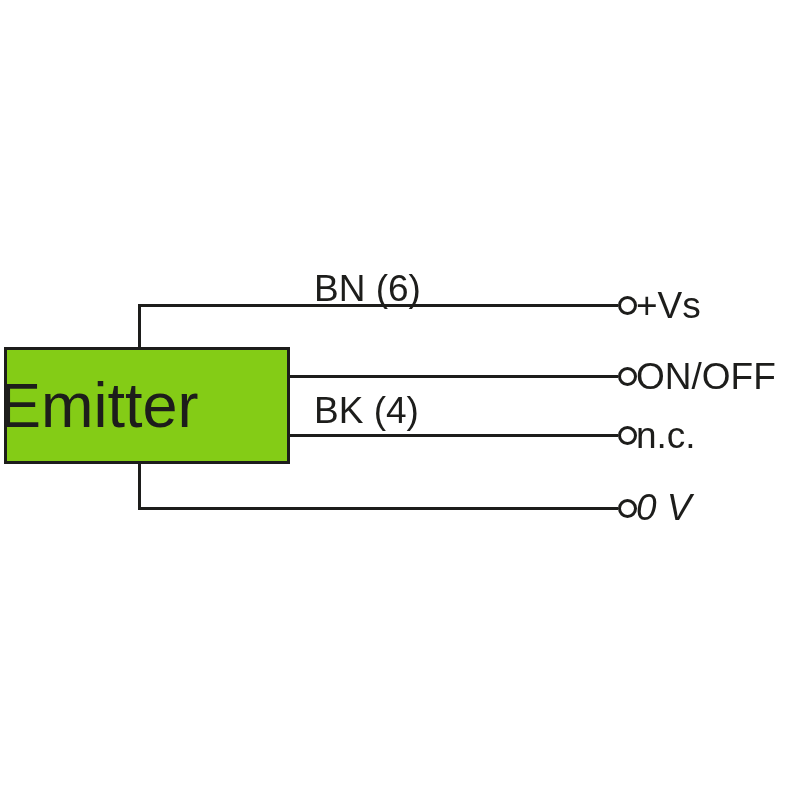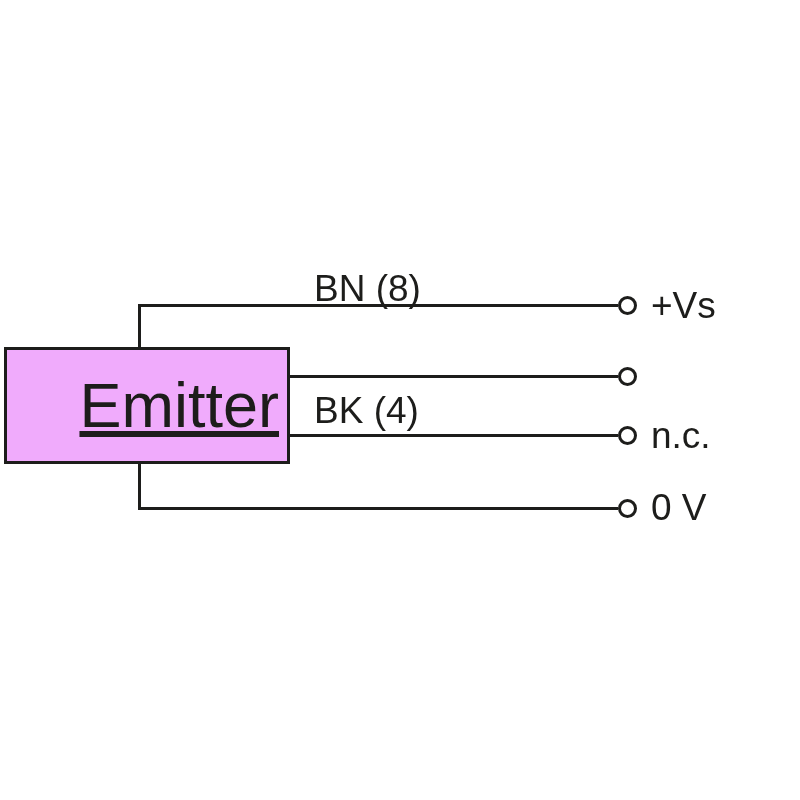--- a/index.html
+++ b/index.html
@@ -21,26 +21,25 @@
     width:800px;
     height:800px;
     background:#ffffff;
     color:var(--line-color);
   }
   .device-box{
     position:absolute;
     left:4px; top:347px;
     width:280px; height:111px;
     border:3px solid var(--line-color);
-    background:#f0abfc;
+    background:#84cc16;
     display:flex;
     align-items:center;
-    justify-content:flex-end;
+    justify-content:flex-start;
     z-index:2;
-    text-decoration:underline;
   }
   .device-label{
     font-size:63px;
     line-height:63px;
     color:var(--line-color);
     white-space:nowrap;
     transform:translateX(-8px);
   }
   .wire-h{
     position:absolute;
@@ -79,48 +78,49 @@
     line-height:37px;
     color:var(--line-color);
     white-space:nowrap;
   }
   .wl-bn{ top:270px; }
   .wl-wh{ top:341px; }
   .wl-bk{ top:392px; }
   .wl-bu{ top:473px; }
   .terminal-label{
     position:absolute;
-    left:651px;
+    left:636px;
     font-size:37px;
     line-height:37px;
     color:var(--line-color);
     white-space:nowrap;
   }
   .tl-vs   { top:287px; }
   .tl-onoff{ top:358px; }
   .tl-nc   { top:417px; }
-  .tl-0v   { top:489px; }
+  .tl-0v   { top:489px;font-style:italic; }
 </style>
 </head>
 <body style="background: rgb(255, 255, 255);">
 
 <div class="diagram">
 
   <div class="device-box">
     <span class="device-label">Emitter</span>
   </div>
 
   <div class="wire-v wire-bn-v"></div>
   <div class="wire-h wire-bn-h"></div>
-  <div class="wire-label wl-bn">BN (8)</div>
+  <div class="wire-label wl-bn">BN (6)</div>
   <div class="terminal-circle tc-vs"></div>
   <div class="terminal-label tl-vs">+Vs</div>
 
   <div class="wire-h wire-wh-h"></div>
   <div class="terminal-circle tc-onoff"></div>
+  <div class="terminal-label tl-onoff">ON/OFF</div>
 
   <div class="wire-h wire-bk-h"></div>
   <div class="wire-label wl-bk">BK (4)</div>
   <div class="terminal-circle tc-nc"></div>
   <div class="terminal-label tl-nc">n.c.</div>
 
   <div class="wire-v wire-bu-v"></div>
   <div class="wire-h wire-bu-h"></div>
   <div class="terminal-circle tc-0v"></div>
   <div class="terminal-label tl-0v">0 V</div>

